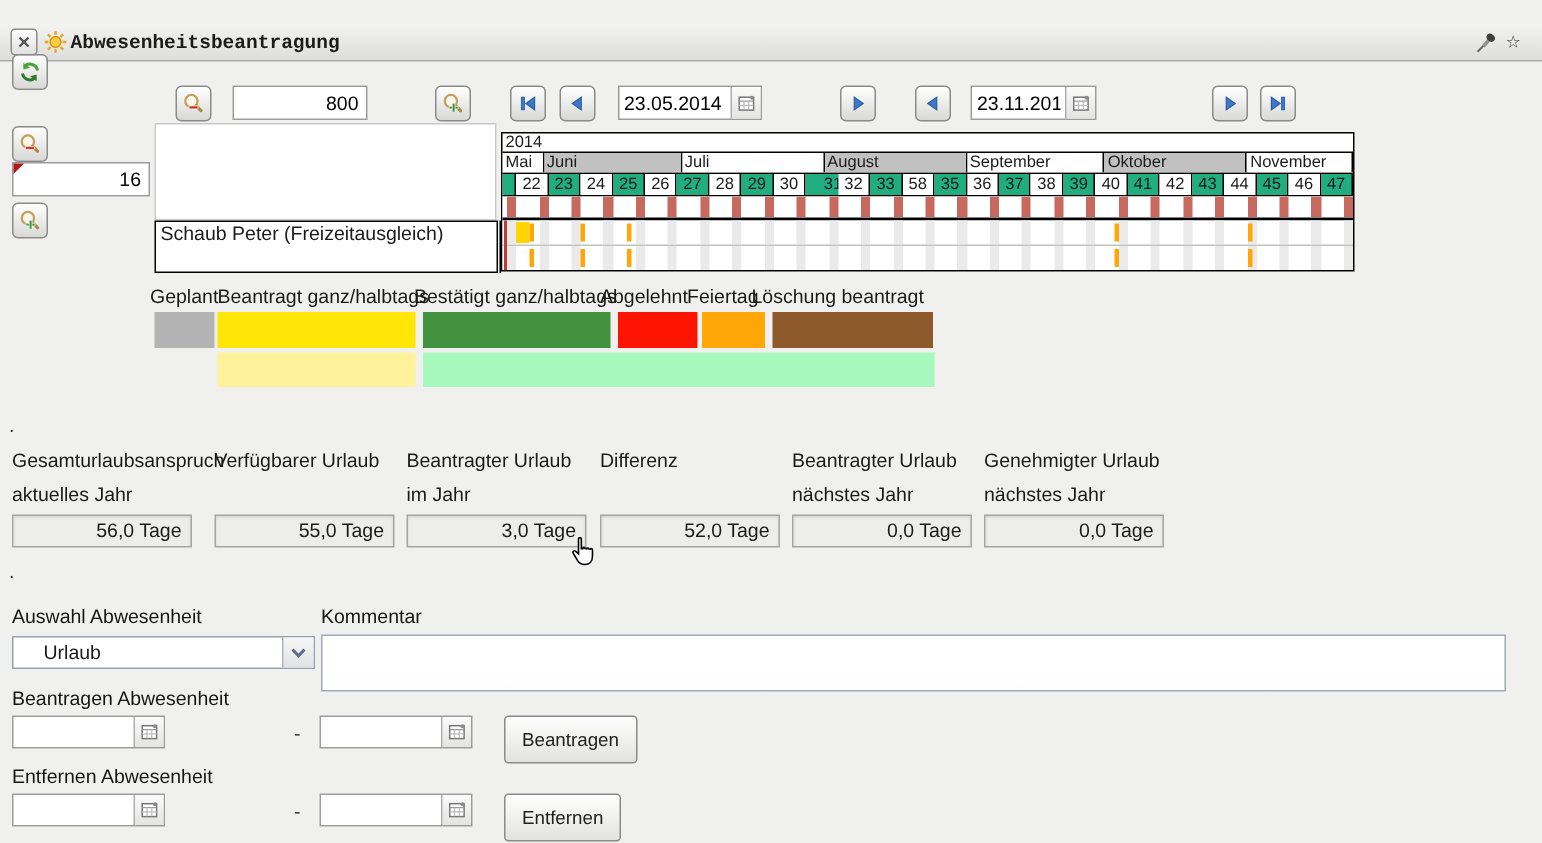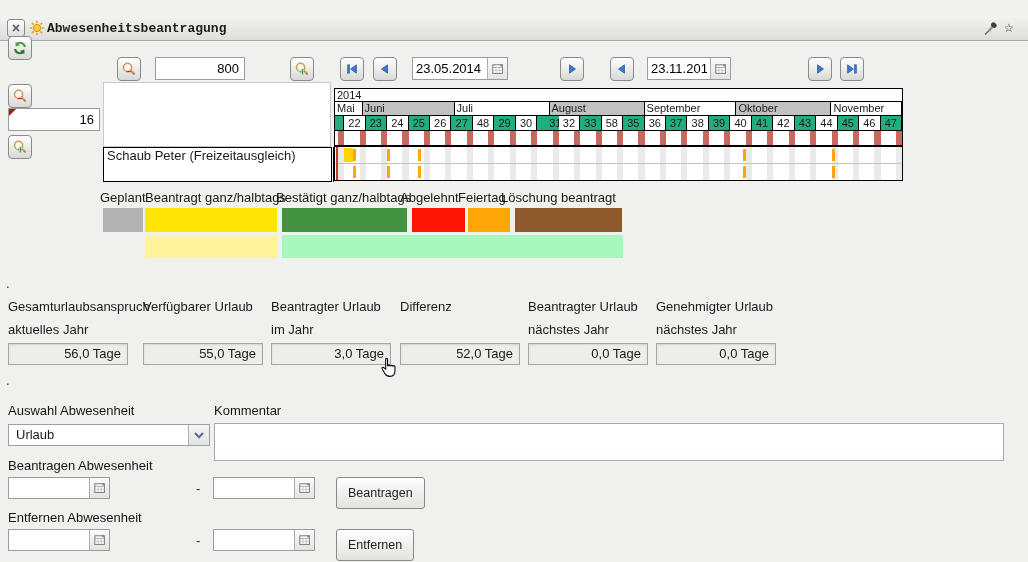--- a/index.html
+++ b/index.html
@@ -62,21 +62,21 @@
   .dot{position:absolute;font-size:13px;color:#333;}
   
   .sum-l1{position:absolute;top:299px;font-size:13px;white-space:nowrap;}
   .sum-l2{position:absolute;top:322px;font-size:13px;white-space:nowrap;}
   .sum-field{position:absolute;top:343px;width:120px;height:22px;box-sizing:border-box;
     border:1px solid #A5A5A5;background:#EDEDEC;box-shadow:inset 0 1px 2px rgba(0,0,0,0.10);
     font-size:13px;line-height:20px;text-align:right;padding-right:6px;}
   
   #combo{position:absolute;left:8px;top:424px;width:202px;height:22px;box-sizing:border-box;
     border:1px solid #98A0B0;background:#fff;display:flex;align-items:stretch;}
-  #combo .val{flex:1;font-size:13px;line-height:20px;padding-left:7px;}
+  #combo .val{flex:1;font-size:13px;line-height:20px;padding-left:20px;}
   #combo-btn{width:21px;border:none;border-left:1px solid #AAB0BE;background:linear-gradient(#F6F6F6,#E2E2E4);
     display:flex;align-items:center;justify-content:center;padding:0;}
   #kommentar{position:absolute;left:214px;top:423px;width:790px;height:38px;box-sizing:border-box;
     border:1px solid #A3A9B8;background:linear-gradient(#fff 60%,#FDFDFD);resize:none;outline:none;
     font:13px "Liberation Sans",sans-serif;}
   .dash{position:absolute;font-size:13px;color:#333;}
   #cursor{position:absolute;left:380px;top:358px;z-index:50;pointer-events:none;}
   svg{display:block;}
 </style>
 </head>
@@ -270,21 +270,21 @@
         <div class="month-cell" style="left: 496.508px; width: 70.4919px;">November</div>
       </div>
     <div class="tl-weeks">
         <div class="week-cell" style="left: 0px; width: 9.19459px; background: rgb(34, 173, 129);"></div>
         <div class="week-cell" style="left: 9.19459px; width: 21.4541px;">22</div>
         <div class="week-cell" style="left: 30.6486px; width: 21.4541px; background: rgb(34, 173, 129);">23</div>
         <div class="week-cell" style="left: 52.1027px; width: 21.4541px;">24</div>
         <div class="week-cell" style="left: 73.5568px; width: 21.4541px; background: rgb(34, 173, 129);">25</div>
         <div class="week-cell" style="left: 95.0108px; width: 21.4541px;">26</div>
         <div class="week-cell" style="left: 116.465px; width: 21.4541px; background: rgb(34, 173, 129);">27</div>
-        <div class="week-cell" style="left: 137.919px; width: 21.4541px;">48</div>
+        <div class="week-cell" style="left: 137.919px; width: 21.4541px;">28</div>
         <div class="week-cell" style="left: 159.373px; width: 21.4541px; background: rgb(34, 173, 129);">29</div>
         <div class="week-cell" style="left: 180.827px; width: 21.4541px;">30</div>
         <div class="week-cell" style="left: 202.281px; width: 37px; background: rgb(34, 173, 129);">31</div>
         <div class="week-cell" style="left: 223.735px; width: 21.4541px;">32</div>
         <div class="week-cell" style="left: 245.189px; width: 21.4541px; background: rgb(34, 173, 129);">33</div>
         <div class="week-cell" style="left: 266.643px; width: 21.4541px;">58</div>
         <div class="week-cell" style="left: 288.097px; width: 21.4541px; background: rgb(34, 173, 129);">35</div>
         <div class="week-cell" style="left: 309.551px; width: 21.4541px;">36</div>
         <div class="week-cell" style="left: 331.005px; width: 21.4541px; background: rgb(34, 173, 129);">37</div>
         <div class="week-cell" style="left: 352.459px; width: 21.4541px;">38</div>

